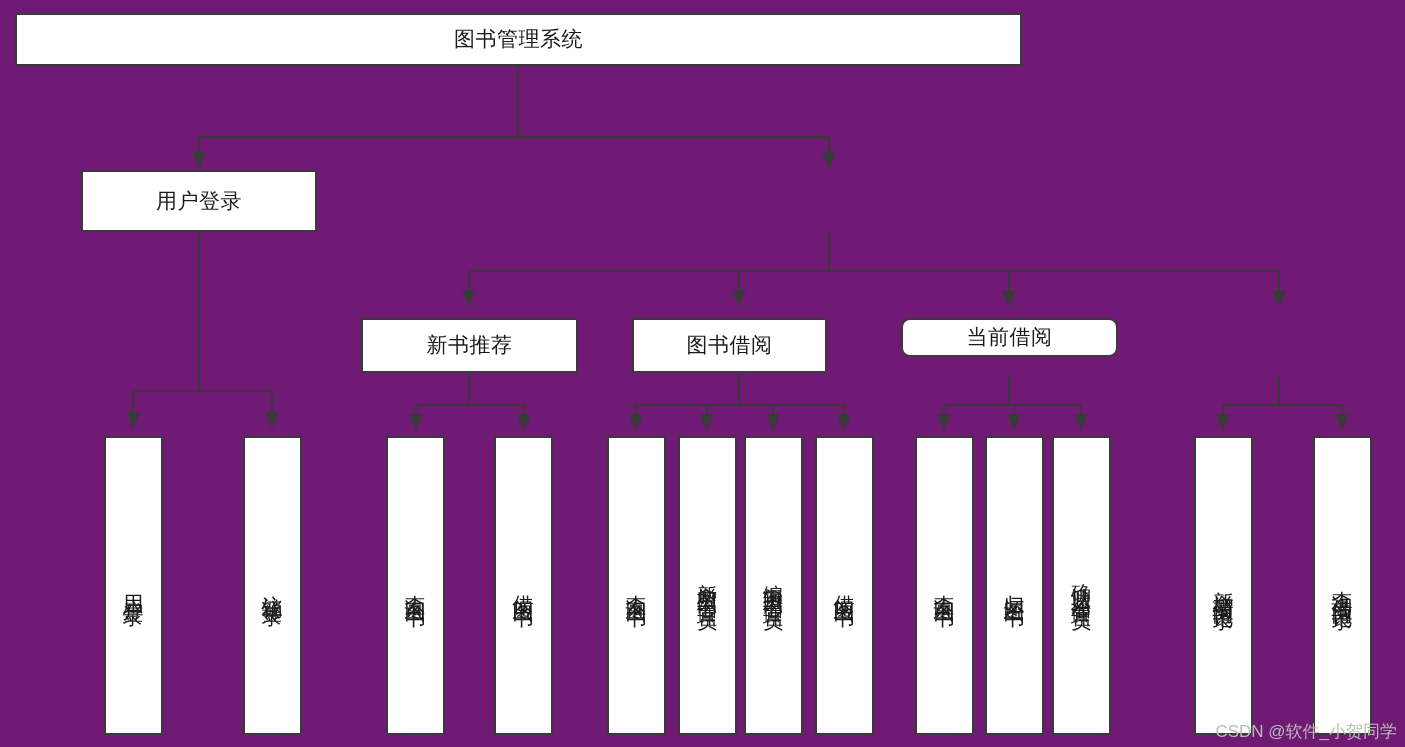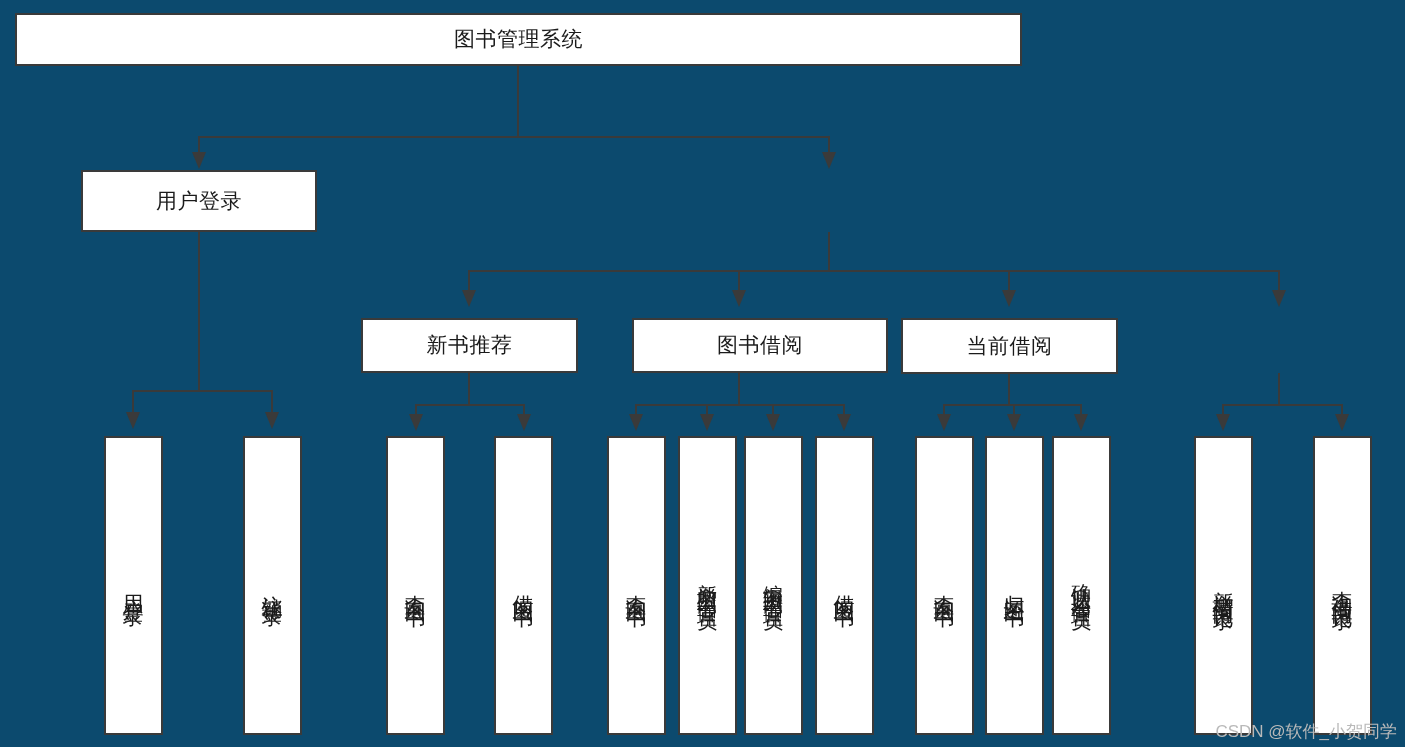--- a/index.html
+++ b/index.html
@@ -4,21 +4,21 @@
 <style>
   html,body{margin:0;padding:0;background:#ffffff;}
   body{
     font-family:"Liberation Sans","DejaVu Sans",sans-serif;
     color:#1b1b1b;
   }
   #canvas{
     position:relative;
     width:1405px;
     height:747px;
-    background:#0c4a6e;
+    background:#701a75;
     overflow:hidden;
   }
   
   .node{
     position:absolute;
     box-sizing:border-box;
     border:2px solid #3a3a3a;
     background:#ffffff;
     display:flex;
     align-items:center;
@@ -114,24 +114,24 @@
   <div class="ln v" style="left:738px;top:270px;width:2px;height:22px;"></div>
   <div class="arrow" style="left:732px;top:290px;"></div>
   <div class="ln v" style="left:1008px;top:270px;width:2px;height:22px;"></div>
   <div class="arrow" style="left:1002px;top:290px;"></div>
   <div class="ln v" style="left:1278px;top:270px;width:2px;height:22px;"></div>
   <div class="arrow" style="left:1272px;top:290px;"></div>
 
   <div class="node h" style="left:361px;top:318px;width:217px;height:55px;">
     <span class="label">新书推荐</span>
   </div>
-  <div class="node h" style="left:632px;top:318px;width:256px;height:55px;">
+  <div class="node h" style="left:632px;top:318px;width:195px;height:55px;">
     <span class="label">图书借阅</span>
   </div>
-  <div class="node h" style="left:901px;top:318px;width:217px;height:56px;">
+  <div class="node h" style="left:901px;top:318px;width:217px;height:39px;border-radius:9px;">
     <span class="label">当前借阅</span>
   </div>
 
   <div class="ln v" style="left:468px;top:373px;width:2px;height:32px;"></div>
   <div class="ln h" style="left:415px;top:404px;width:110px;height:2px;"></div>
   <div class="ln v" style="left:415px;top:404px;width:2px;height:12px;"></div>
   <div class="arrow" style="left:409px;top:414px;"></div>
   <div class="ln v" style="left:523px;top:404px;width:2px;height:12px;"></div>
   <div class="arrow" style="left:517px;top:414px;"></div>
 

